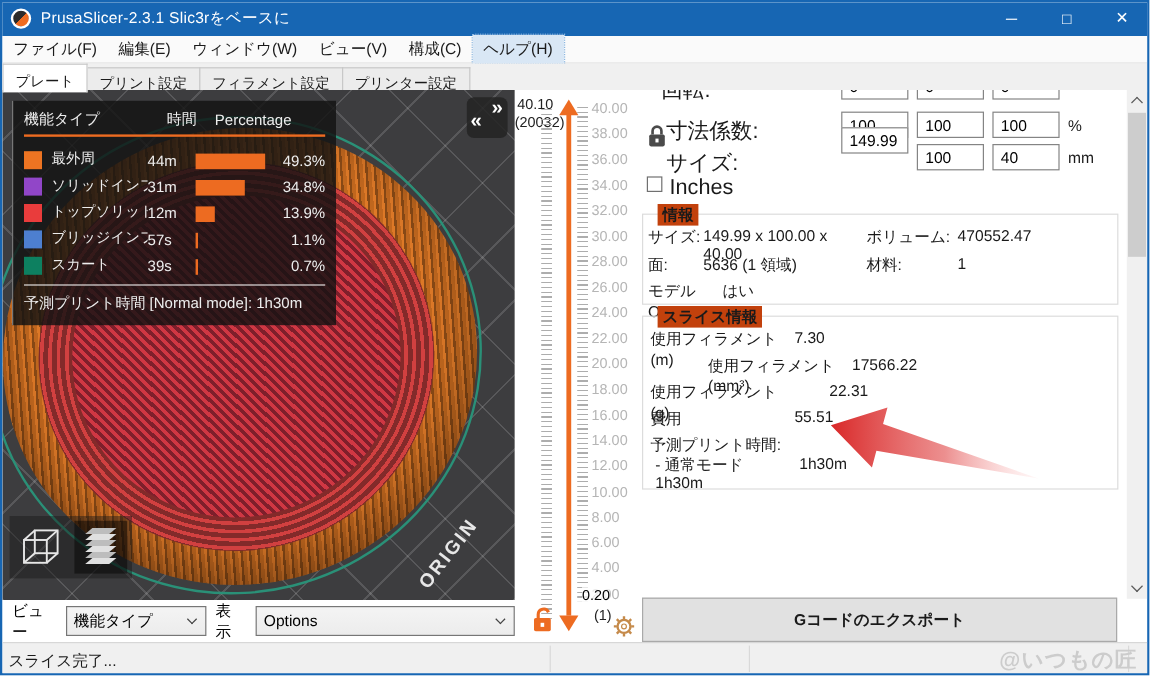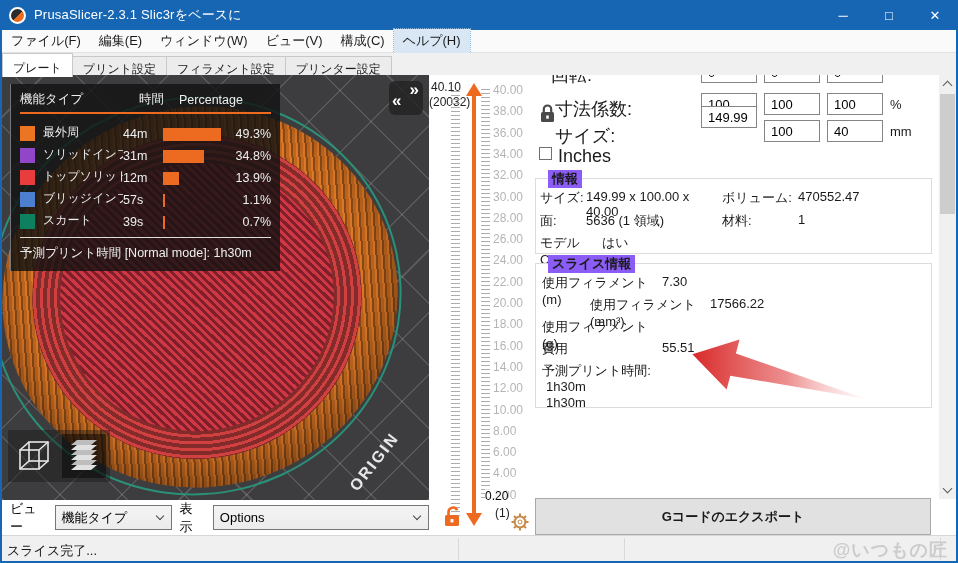--- a/index.html
+++ b/index.html
@@ -80,21 +80,21 @@
   .sl-lock { position:absolute; left:13px; top:430px; }
   .sl-gear { position:absolute; left:82px; top:438px; }
 
   
   .right-panel { position:absolute; left:531px; top:73px; width:407px; height:424px; background:#fff; overflow:hidden; font-size:13px; color:#1a1a1a; }
   .tf { position:absolute; width:56px; height:22px; border:1px solid #848484; background:#fff; font-size:13px; padding:2px 6px; font-family:inherit; }
   .unit { position:absolute; font-size:13px; }
   .rowlabel { position:absolute; font-size:18px; }
   .cb { position:absolute; width:13px; height:13px; border:1px solid #707070; background:#fff; }
   .groupbox { position:absolute; left:2px; width:397px; border:1px solid #dcdcdc; }
-  .gb-title { position:absolute; top:-9px; left:12px; background:#8b5cf6; padding:0 4px; font-weight:bold; font-size:13px; }
+  .gb-title { position:absolute; top:-9px; left:12px; background:#c2410c; padding:0 4px; font-weight:bold; font-size:13px; }
   .inforow { position:absolute; left:4px; width:388px; display:grid; grid-template-columns:46px 136px 76px 1fr; }
   .slicerow { position:absolute; left:6px; width:384px; display:grid; grid-template-columns:120px 1fr; }
   .export-btn { position:absolute; left:533px; top:496px; width:396px; height:37px; background:#e1e1e1; border:1px solid #a9a9a9; font-size:13px; font-weight:bold; color:#1a1a1a; display:flex; align-items:center; justify-content:center; font-family:inherit; }
 
   
   .scrollbar { position:absolute; left:937px; top:73px; width:17px; height:424px; background:#f0f0f0; }
   .sb-btn { position:absolute; left:0; width:17px; height:17px; display:flex; align-items:center; justify-content:center; }
   .chev { width:7px; height:7px; border-right:1.6px solid #5a5a5a; border-bottom:1.6px solid #5a5a5a; }
   .chev.up { transform:rotate(-135deg); margin-top:4px; }
   .chev.down { transform:rotate(45deg); margin-bottom:4px; }
@@ -355,30 +355,32 @@
       <div class="slicerow" style="top:10px;">
         <span>使用フィラメント(m)</span>
         <span>7.30</span>
       </div>
       <div class="slicerow" style="top:32px;margin-left:48px;">
         <span>使用フィラメント (mm³)</span>
         <span>17566.22</span>
       </div>
       <div class="slicerow" style="top:54px;gap:29px;">
         <span>使用フィラメント(g)</span>
+        <span>22.31</span>
       </div>
       <div class="slicerow" style="top:76px;">
         <span>費用</span>
         <span>55.51</span>
       </div>
       <div class="slicerow" style="top:98px;">
         <span>予測プリント時間:</span>
         <span></span>
       </div>
       <div class="slicerow" style="top:115px; left:10px;">
+        <span>- 通常モード</span>
         <span>1h30m</span>
       </div>
       <div class="slicerow" style="top:131px; left:10px;">
         <span>1h30m</span>
       </div>
     </div>
   </div>
 
   <button class="export-btn">Gコードのエクスポート</button>
 

